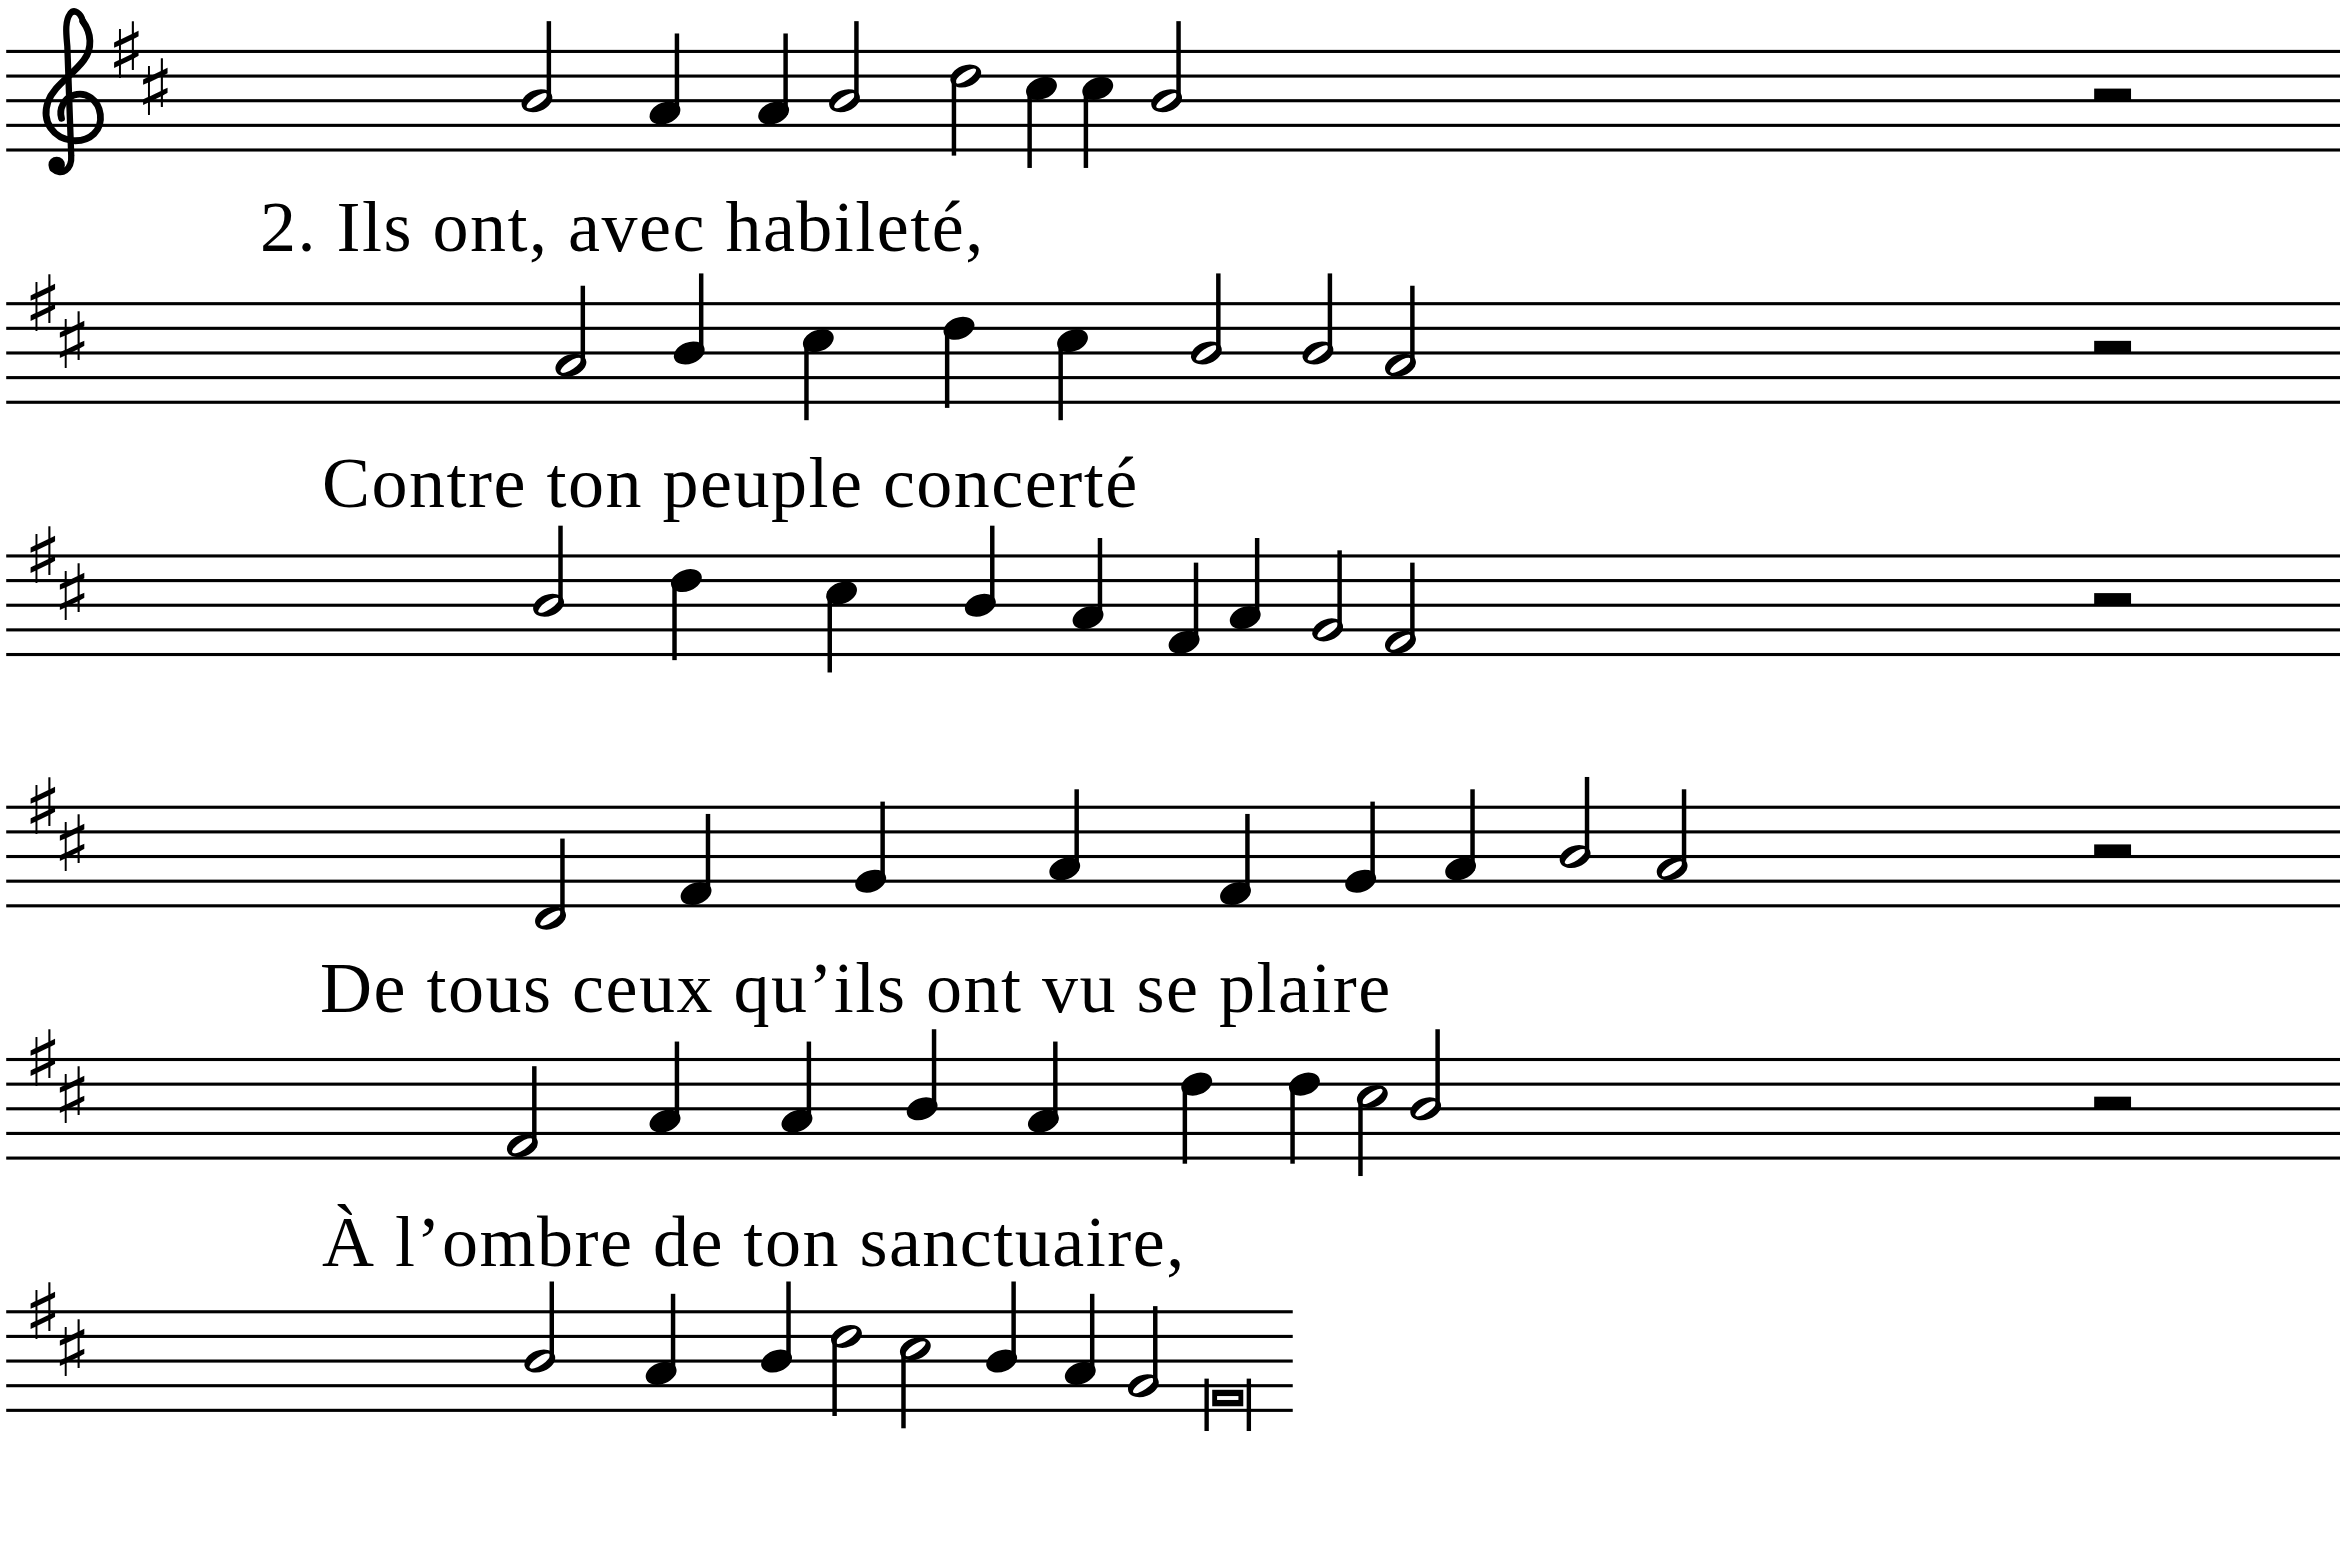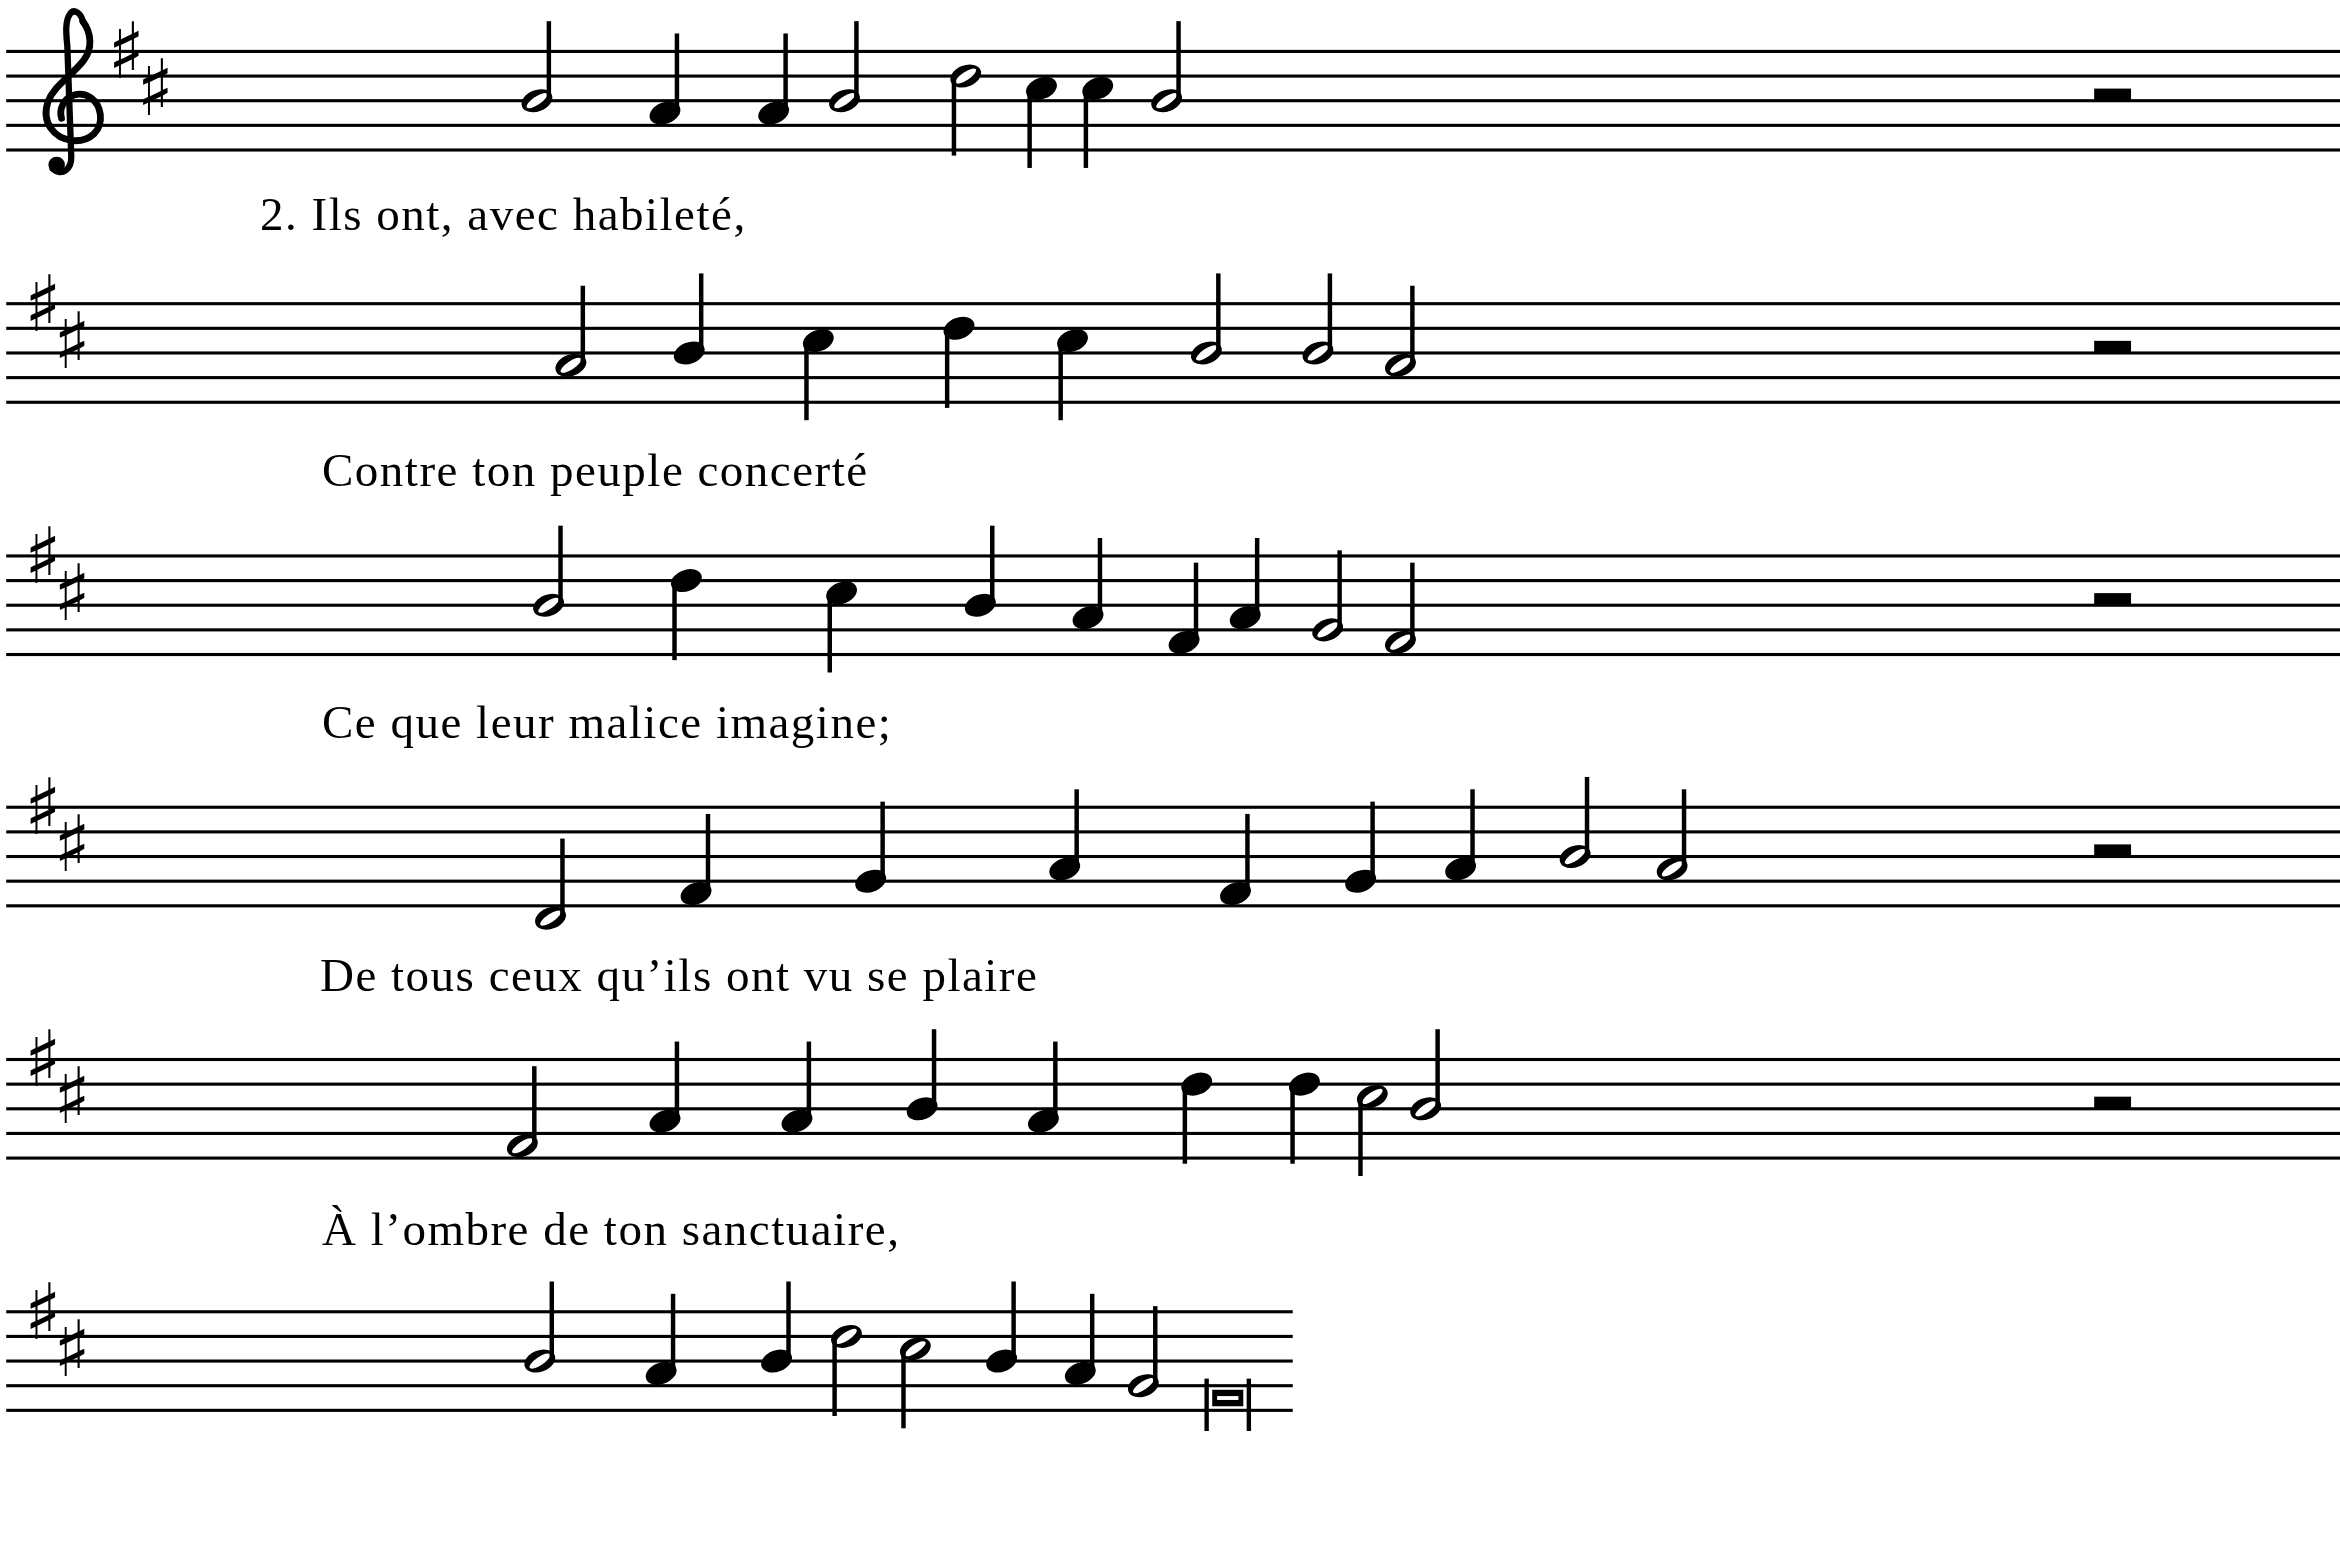--- a/index.html
+++ b/index.html
@@ -1,20 +1,20 @@
 <!DOCTYPE html>
 <html><head>
 <meta charset="utf-8">
 <style>
   html,body{margin:0;padding:0;}
   body{width:2341px;height:1565px;background:#ffffff;position:relative;
        font-family:"Liberation Serif","DejaVu Serif",serif;}
   #sheet{position:absolute;left:0;top:0;width:2341px;height:1565px;}
   #score{position:absolute;left:0;top:0;fill:#000;}
-  .lyric{position:absolute;font-size:47px;letter-spacing:1.5px;color:#000;
+  .lyric{position:absolute;font-size:72px;letter-spacing:1.5px;color:#000;
          white-space:nowrap;line-height:1;}
 </style>
 </head>
 <body>
 
 <div id="sheet">
   <svg id="score" width="2341" height="1565" viewBox="0 0 2412 1613" xmlns="http://www.w3.org/2000/svg">
       <g>
         <rect x="6" y="51.4" width="2406" height="3.2"></rect>
         <rect x="6" y="76.80000000000001" width="2406" height="3.2"></rect>
@@ -409,17 +409,16 @@
           <rect x="1241" y="1420.9" width="4.5" height="54"></rect>
           <rect x="1284.5" y="1420.9" width="4.5" height="54"></rect>
           <rect x="1249" y="1432.4" width="32" height="17"></rect>
           <rect x="1254" y="1438.9" width="22" height="4" fill="#fff"></rect>
         </g>
       </g>
     </svg>
 
   <div class="lyric" style="left:260px;top:191px;">2. Ils ont, avec habileté,</div>
   <div class="lyric" style="left:322px;top:447px;text-align:center;">Contre ton peuple concerté</div>
-  <div class="lyric" style="left:322px;top:699px;">Ce que leur malice imagine;</div>
   <div class="lyric" style="left:320px;top:952px;">De tous ceux qu’ils ont vu se plaire</div>
   <div class="lyric" style="left:322px;top:1206px;font-family:Liberation Serif, serif;">À l’ombre de ton sanctuaire,</div>
 </div>
 
 
 </body></html>

